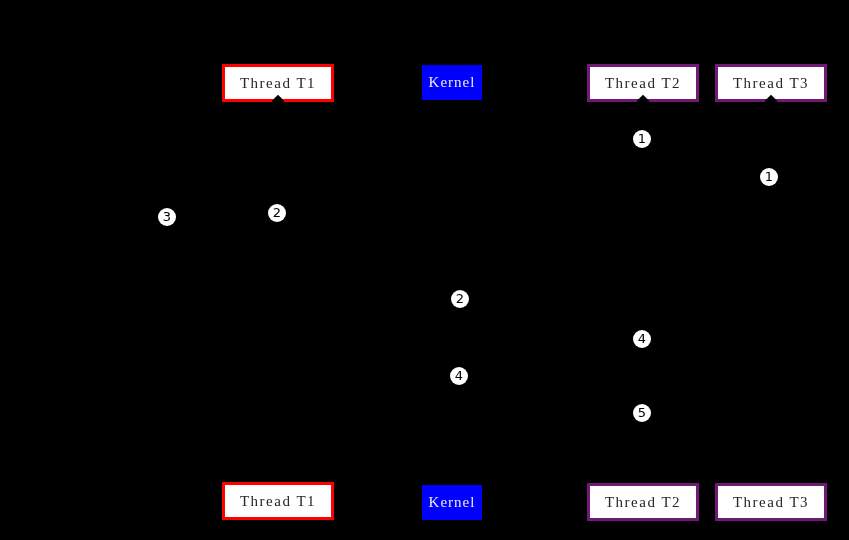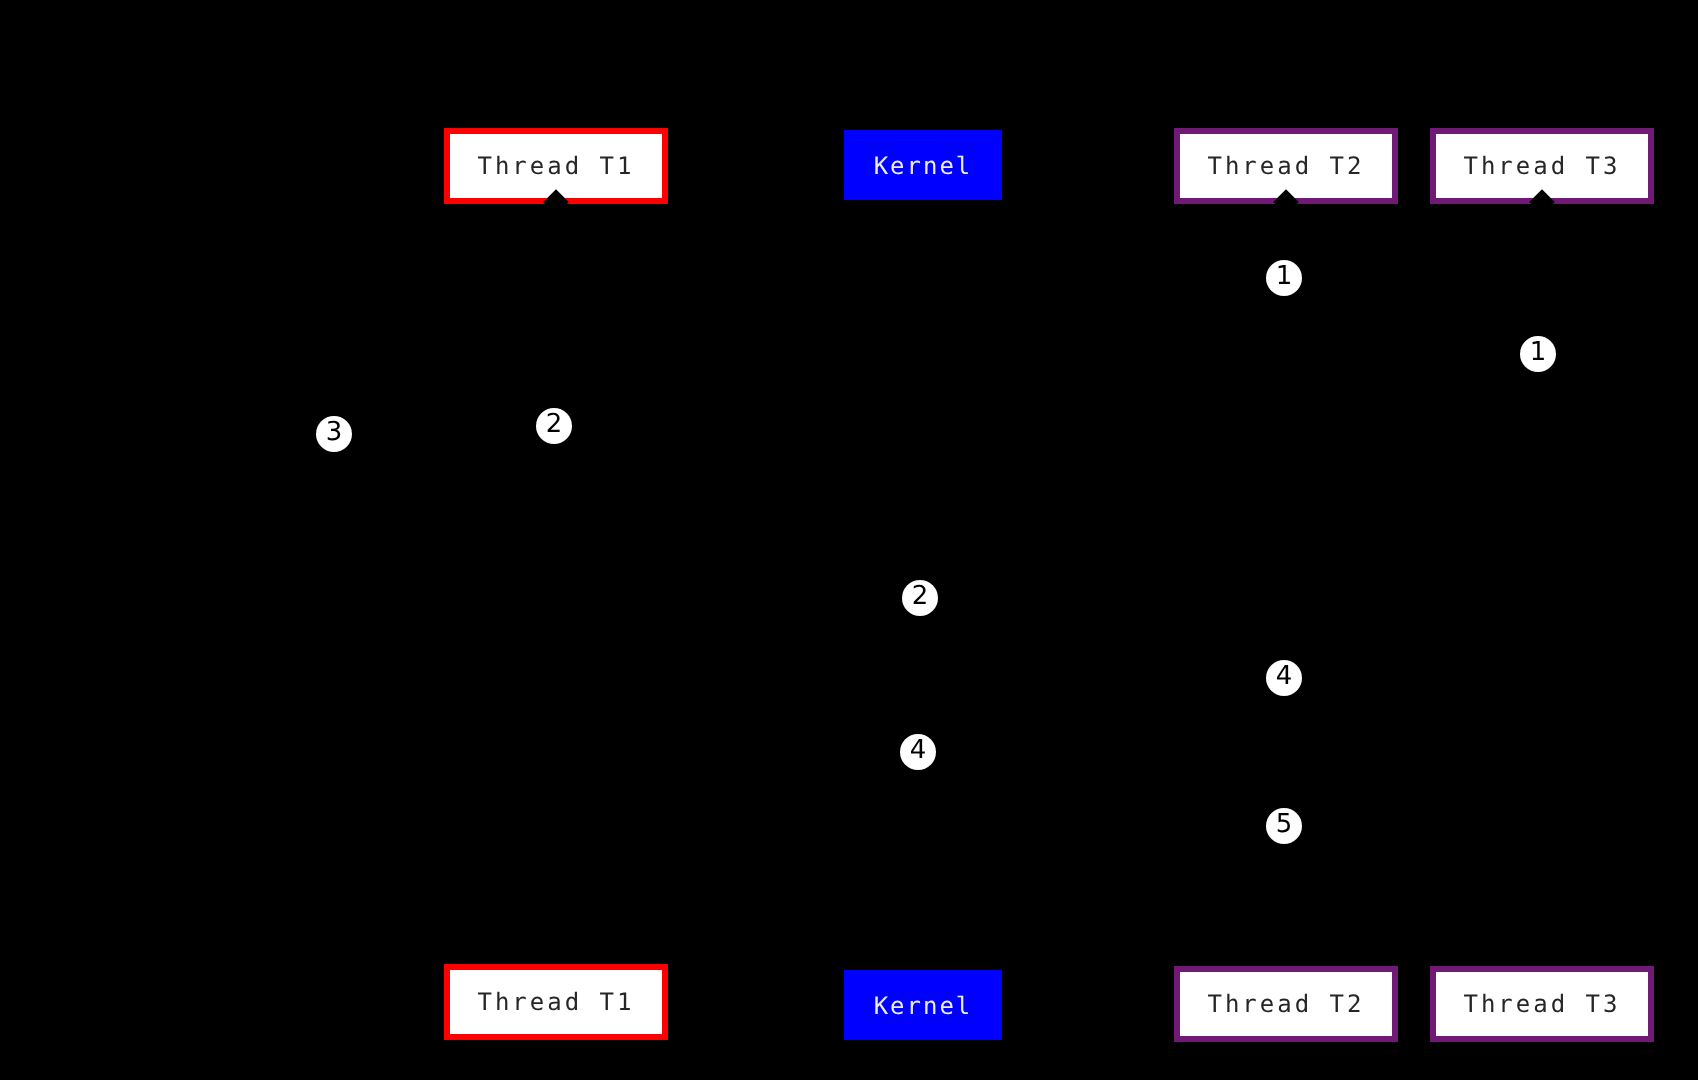--- a/index.html
+++ b/index.html
@@ -11,31 +11,32 @@
     overflow: hidden;
     font-family: "DejaVu Sans Mono", monospace;
   }
   .box {
     position: absolute;
     box-sizing: border-box;
     display: flex;
     align-items: center;
     justify-content: center;
     background: #ffffff;
-    font-size: 12px;
+    font-size: 15px;
     letter-spacing: 1.5px;
     color: #262626;
     white-space: nowrap;
+    font-family: Liberation Serif, serif;
   }
   .box.red-border  { border: 3px solid #ff0000; width: 112px; height: 38px; }
   .box.blue-border { border: 3px solid #701a75; width: 112px; height: 38px; }
   .box.kernel {
     background: #0000ff;
     border: none;
-    width: 79px; height: 35px;
+    width: 60px; height: 35px;
     color: #ededed;
     letter-spacing: 1px;
   }
   .marker {
     position: absolute;
     width: 18px; height: 18px;
     border-radius: 50%;
     background: #ffffff;
     color: #000000;
     font-family: "DejaVu Sans", sans-serif;

